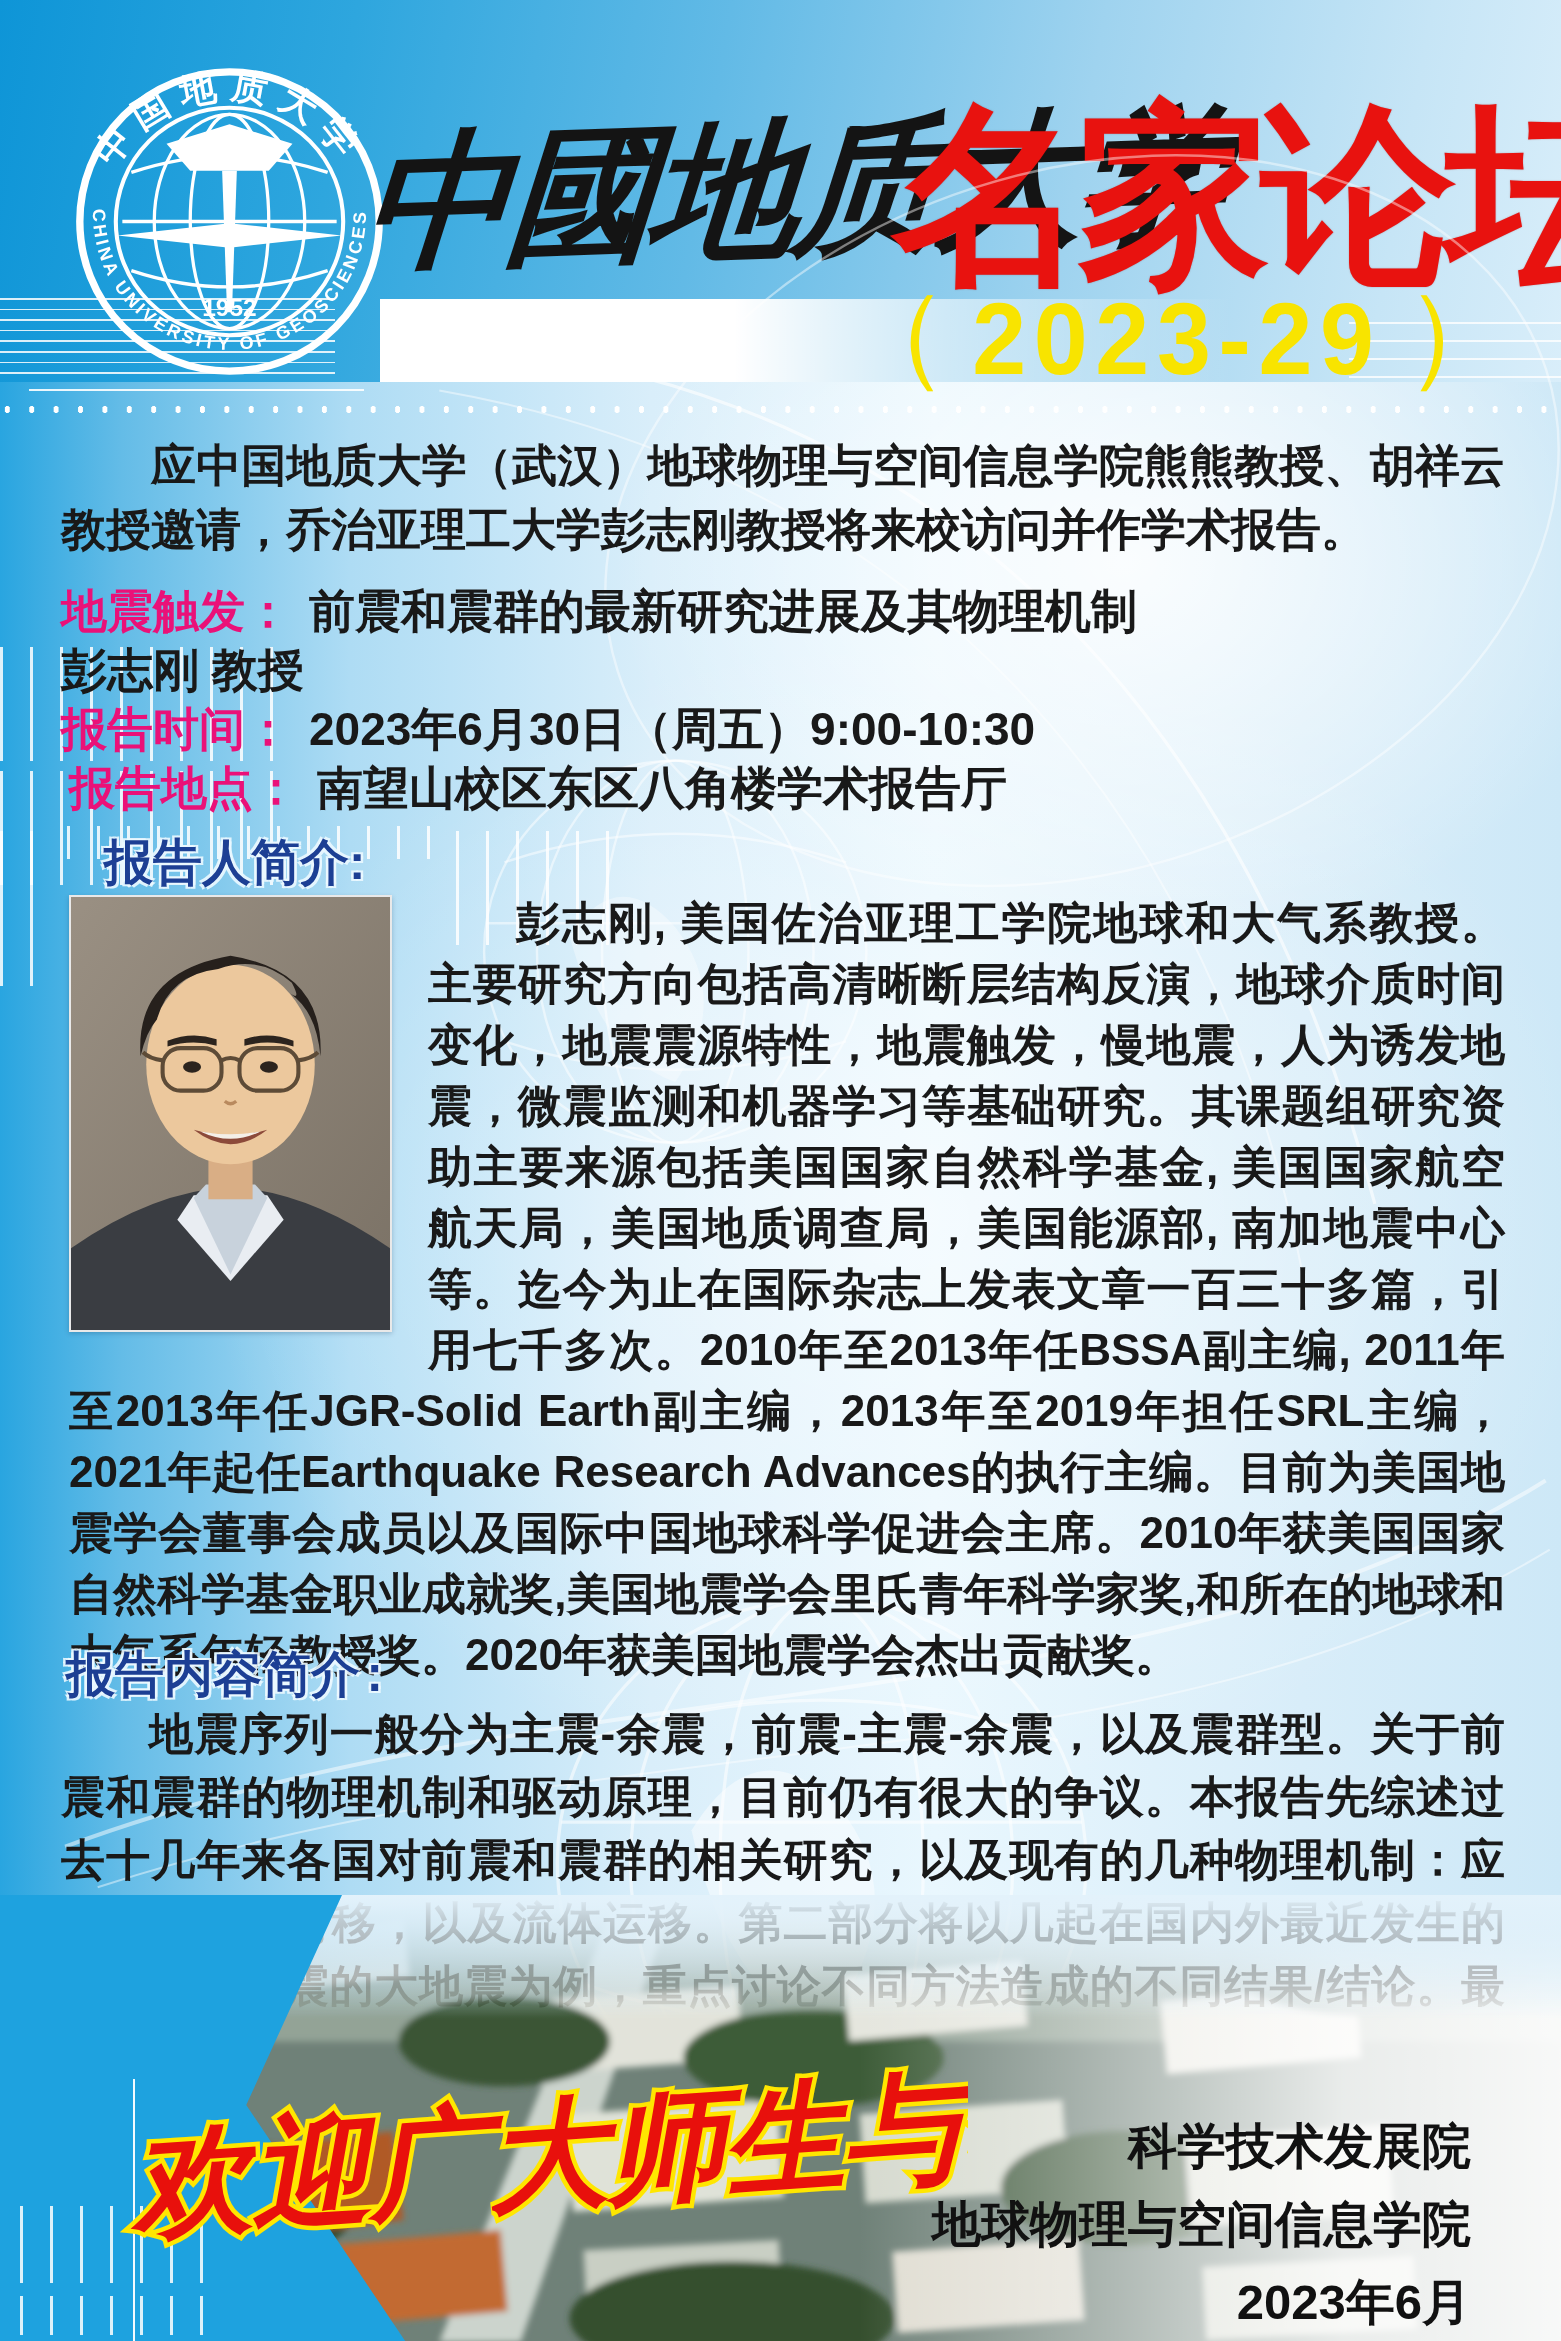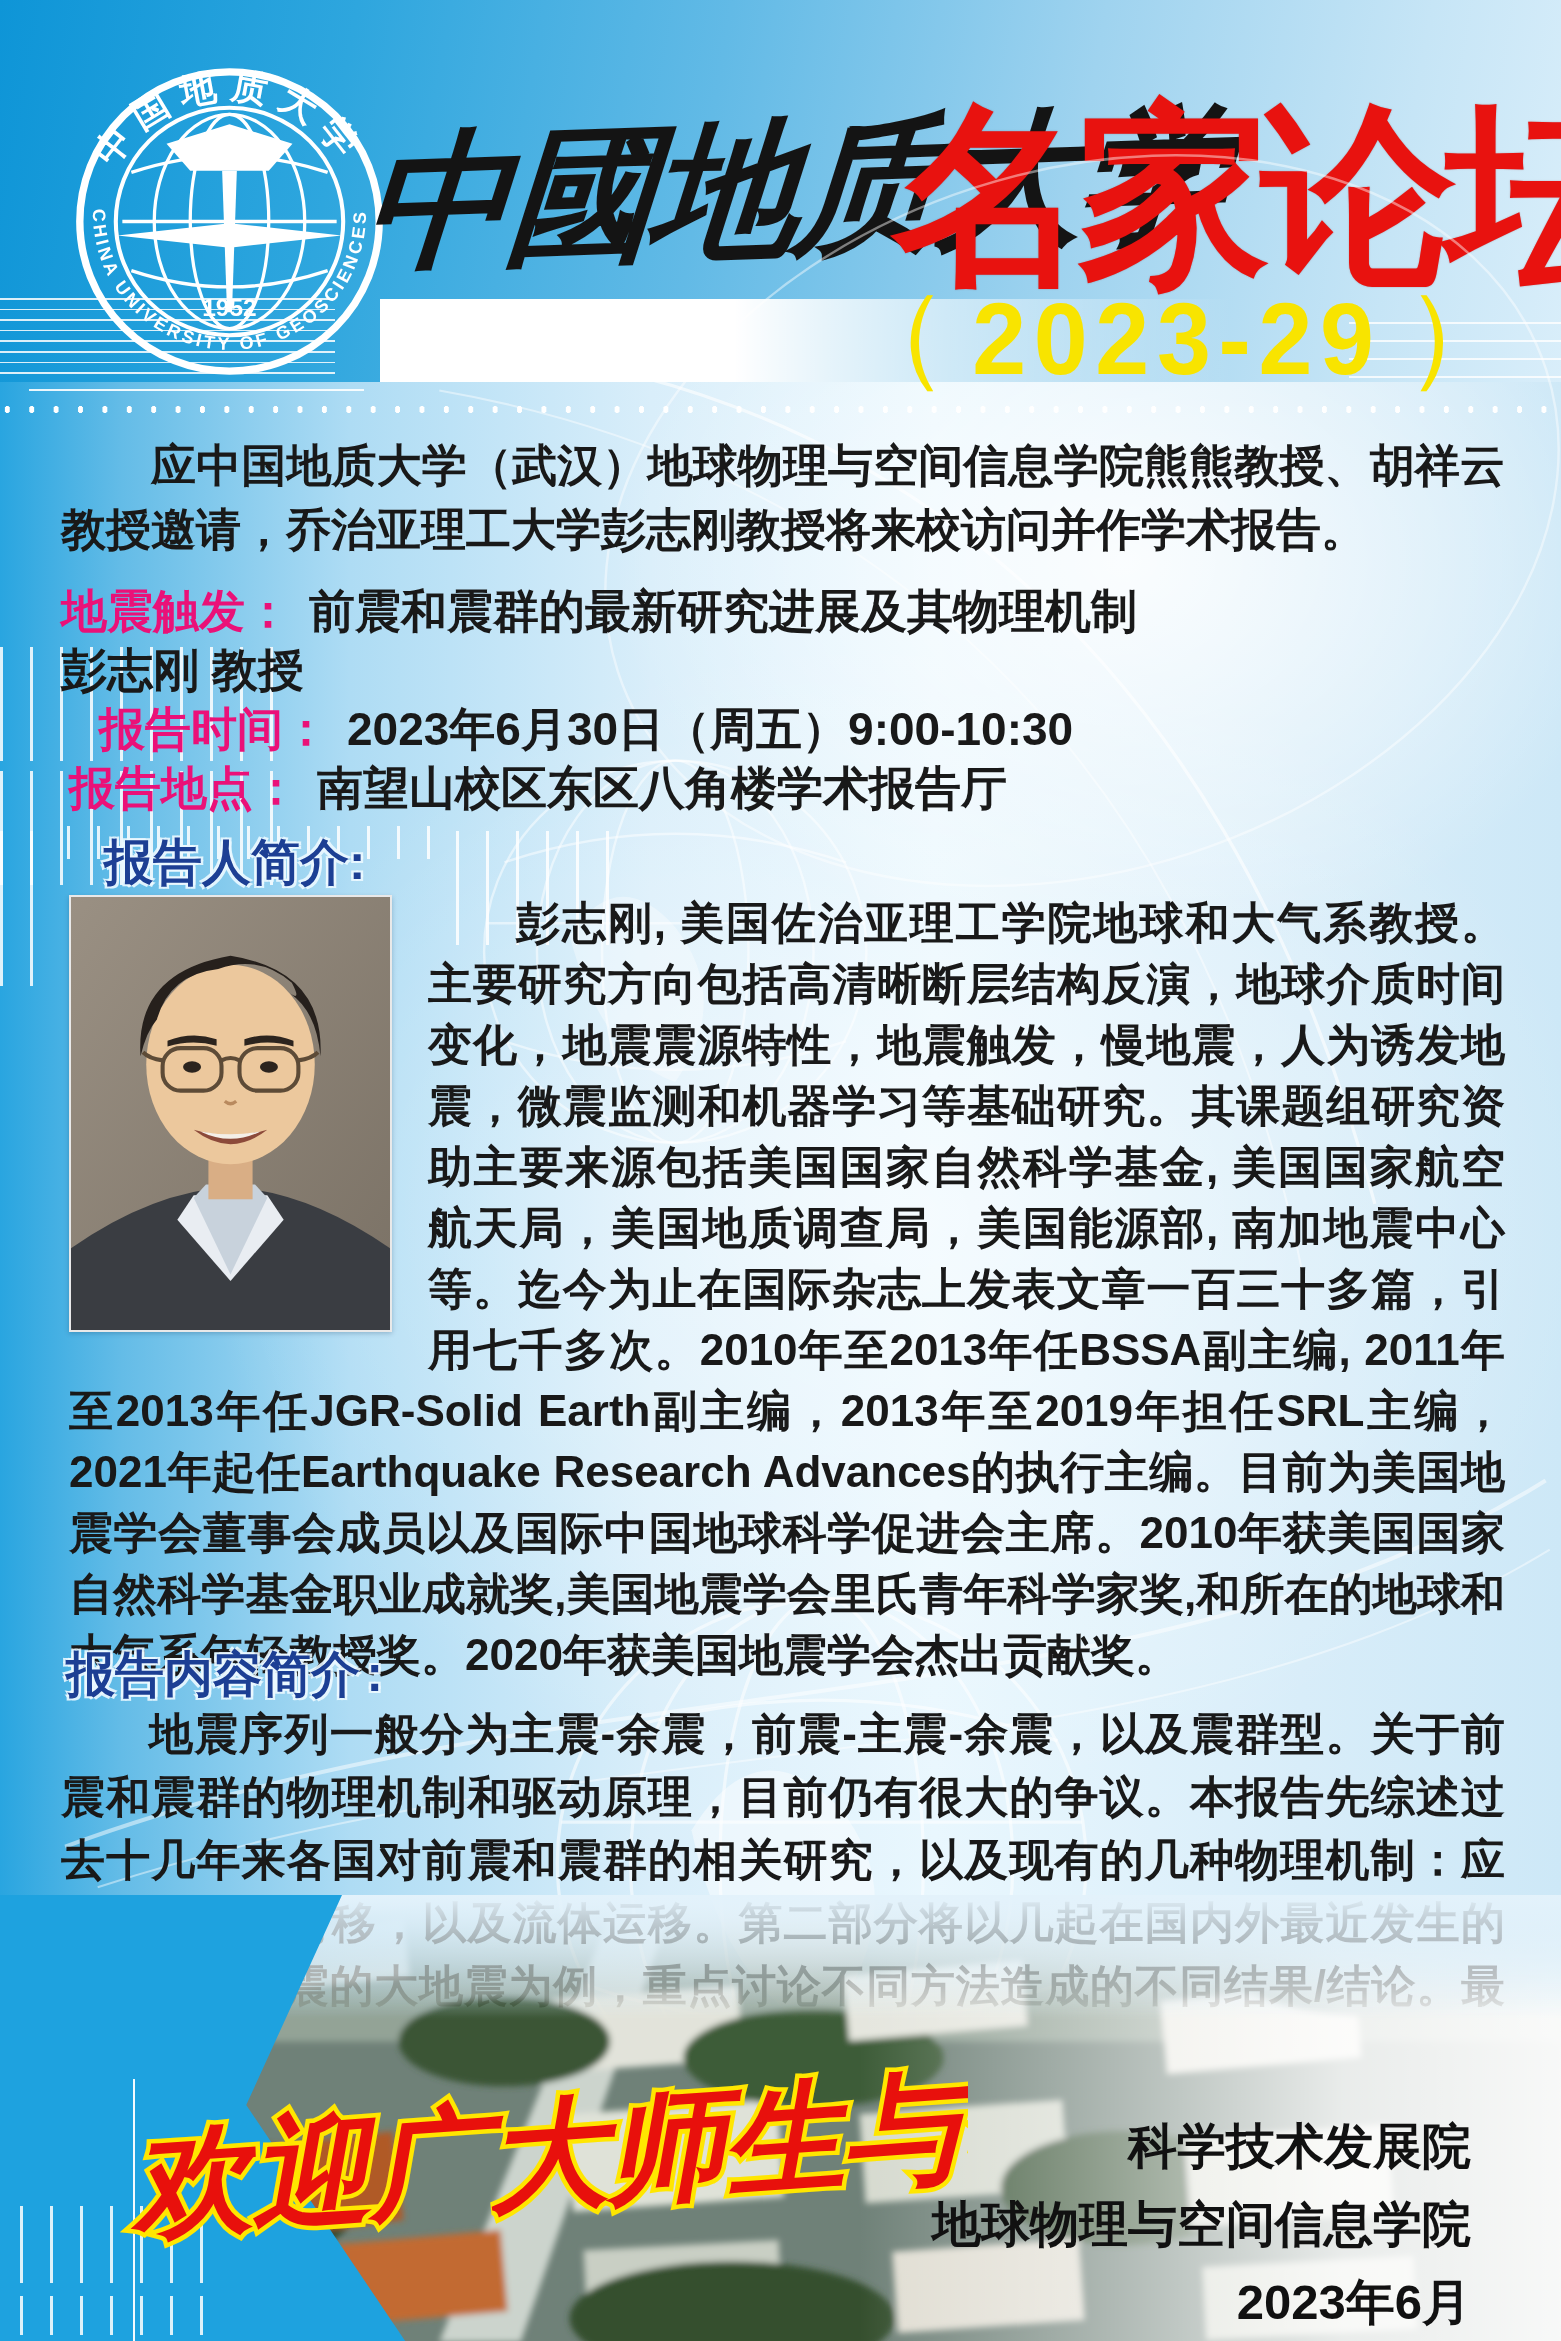--- a/index.html
+++ b/index.html
@@ -148,21 +148,21 @@
 
   <div class="abs info">
     <div class="info-row">
       <span class="info-label" style="color:#ea1178;">地震触发：</span>
       <span class="info-value">前震和震群的最新研究进展及其物理机制</span>
     </div>
     <div class="info-row">
       <span class="info-value">彭志刚  教授</span>
     </div>
     <div class="info-row">
-      <span class="info-label" style="color:#ea1178;padding-left:38px;">报告时间：</span>
+      <span class="info-label" style="color:#ea1178;">报告时间：</span>
       <span class="info-value">2023年6月30日（周五）9:00-10:30</span>
     </div>
     <div class="info-row">
       <span class="info-label" style="color:#ea1178;padding-left:8px;">报告地点：</span>
       <span class="info-value">南望山校区东区八角楼学术报告厅</span>
     </div>
   </div>
 
   <div class="abs vstripes" style="left:67px;top:826px;width:382px;height:33px;"></div>
   <div class="abs vstripes" style="left:456px;top:831px;width:163px;height:114px;"></div>

